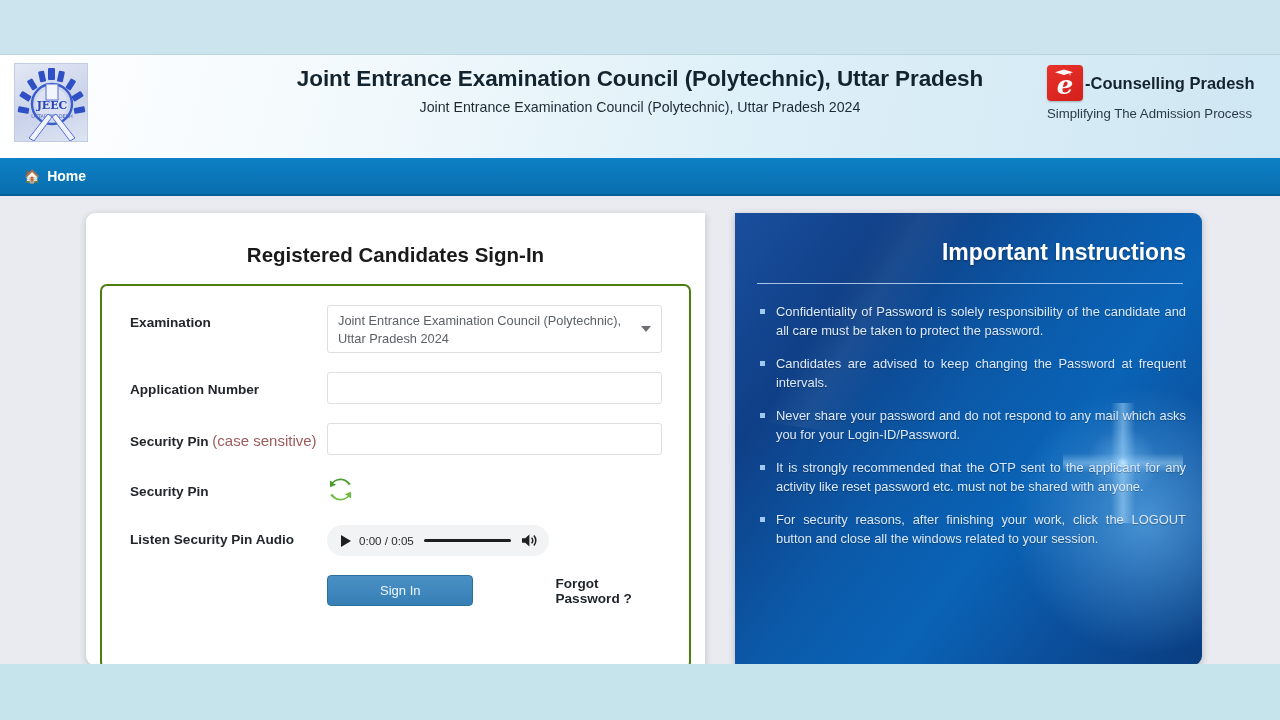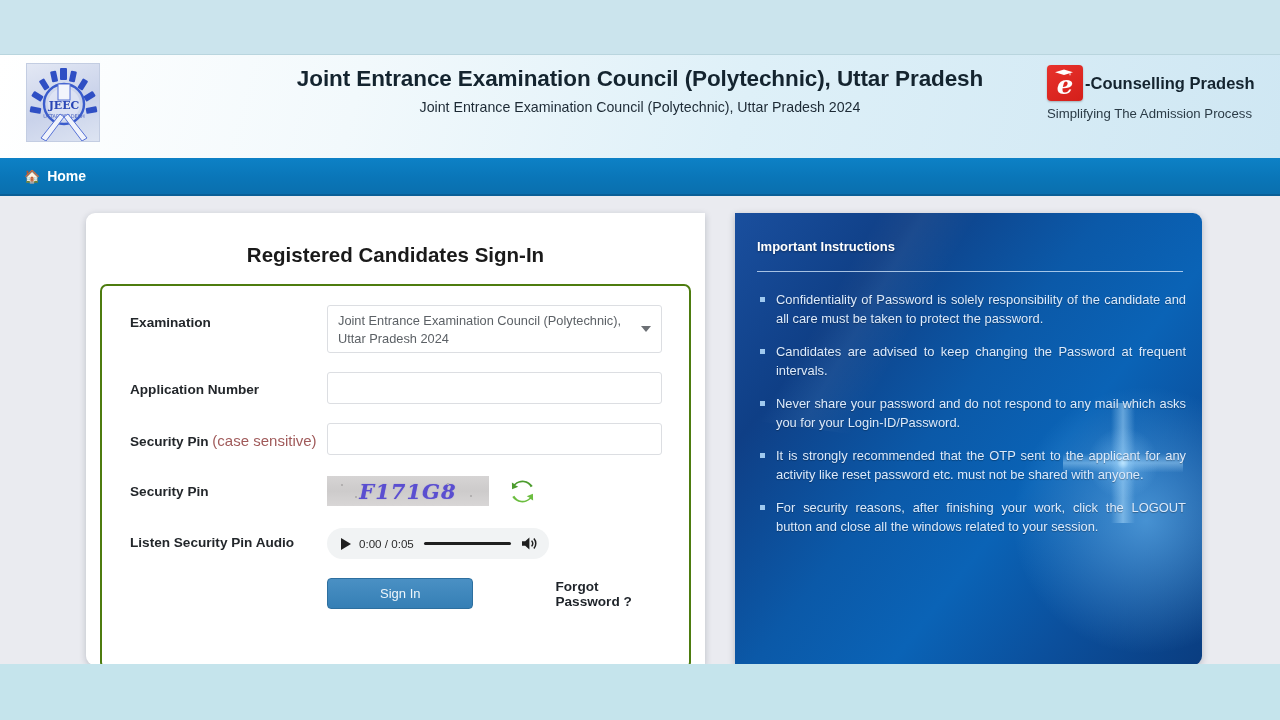--- a/index.html
+++ b/index.html
@@ -34,21 +34,20 @@
     background: linear-gradient(180deg, #fdfeff 0%, #eef7fb 35%, #d9eef7 80%, #cfe8f4 100%);
     background-image:
       linear-gradient(105deg, #ffffff 0%, #f2f9fc 28%, #def0f8 58%, #cfe7f3 100%);
   }
   .logo-left {
     position: absolute; left: 14px; top: 8px;
     width: 74px; height: 79px;
     background: linear-gradient(160deg,#e3e8f4 0%, #c9d2ea 55%, #dde4f2 100%);
     border: 1px solid #c3cde2;
     overflow: hidden;
-    margin-left: 12px;
   }
   .logo-left svg { display: block; }
 
   .header-titles {
     position: absolute; left: 180px; top: 10px; width: 920px;
     text-align: center;
   }
   .header-title {
     font-size: 22.5px; font-weight: bold; color: #14242f;
     line-height: 28px; letter-spacing: -0.1px;
@@ -246,23 +245,24 @@
     position: absolute; right: 4%; top: 42%;
     width: 120px; height: 120px;
     background:
       radial-gradient(circle, rgba(190,230,255,.95) 0%, rgba(150,210,255,.35) 7%, rgba(120,190,255,0) 42%),
       linear-gradient(90deg, rgba(180,225,255,0) 40%, rgba(180,225,255,.5) 50%, rgba(180,225,255,0) 60%),
       linear-gradient(0deg, rgba(180,225,255,0) 42%, rgba(180,225,255,.45) 50%, rgba(180,225,255,0) 58%);
     pointer-events: none;
   }
   .instr-title {
     position: relative; z-index: 2;
-    font-size: 13px; font-weight: bold; color: #ffffff;
+    font-size: 23px; font-weight: bold; color: #ffffff;
     padding: 4px 0 0 3px;
     text-shadow: 0 1px 2px rgba(0,0,0,.35);
+    text-align: right;
   }
   .instr-rule {
     position: relative; z-index: 2;
     height: 1px; background: rgba(215,235,255,.75);
     margin: 17px 3px 0 3px;
   }
   .instr-list {
     position: relative; z-index: 2;
     list-style: none;
     margin-top: 18px;
@@ -375,27 +375,20 @@
           <div class="lbl">
             <span>Security Pin</span>
             <span class="note">(case sensitive)</span>
           </div>
           <input class="txt-input" type="text" placeholder="" style="">
         </div>
 
         <div class="form-row">
           <div class="lbl">Security Pin</div>
           <div class="captcha-wrap">
-            <div class="captcha">
-              <span class="speck" style="left:14px;top:8px;"></span>
-              <span class="speck" style="left:28px;top:20px;"></span>
-              <span class="speck" style="left:120px;top:7px;"></span>
-              <span class="speck" style="left:143px;top:19px;"></span>
-              <span class="code">F171G8</span>
-            </div>
             <svg class="refresh-ico" viewBox="0 0 28 28">
               <path d="M22.5 9.5 A10 10 0 0 0 6.5 7.5 L9.6 9.2 L3.2 11.6 L3.0 4.6 L5.6 6.1 A12.4 12.4 0 0 1 24.6 8.4 Z" fill="#4c9c2e"></path>
               <path d="M5.5 18.5 A10 10 0 0 0 21.5 20.5 L18.4 18.8 L24.8 16.4 L25 23.4 L22.4 21.9 A12.4 12.4 0 0 1 3.4 19.6 Z" fill="#6bbd3f"></path>
             </svg>
           </div>
         </div>
 
         <div class="form-row">
           <div class="lbl">Listen Security Pin Audio</div>
           <div class="audio-player">

